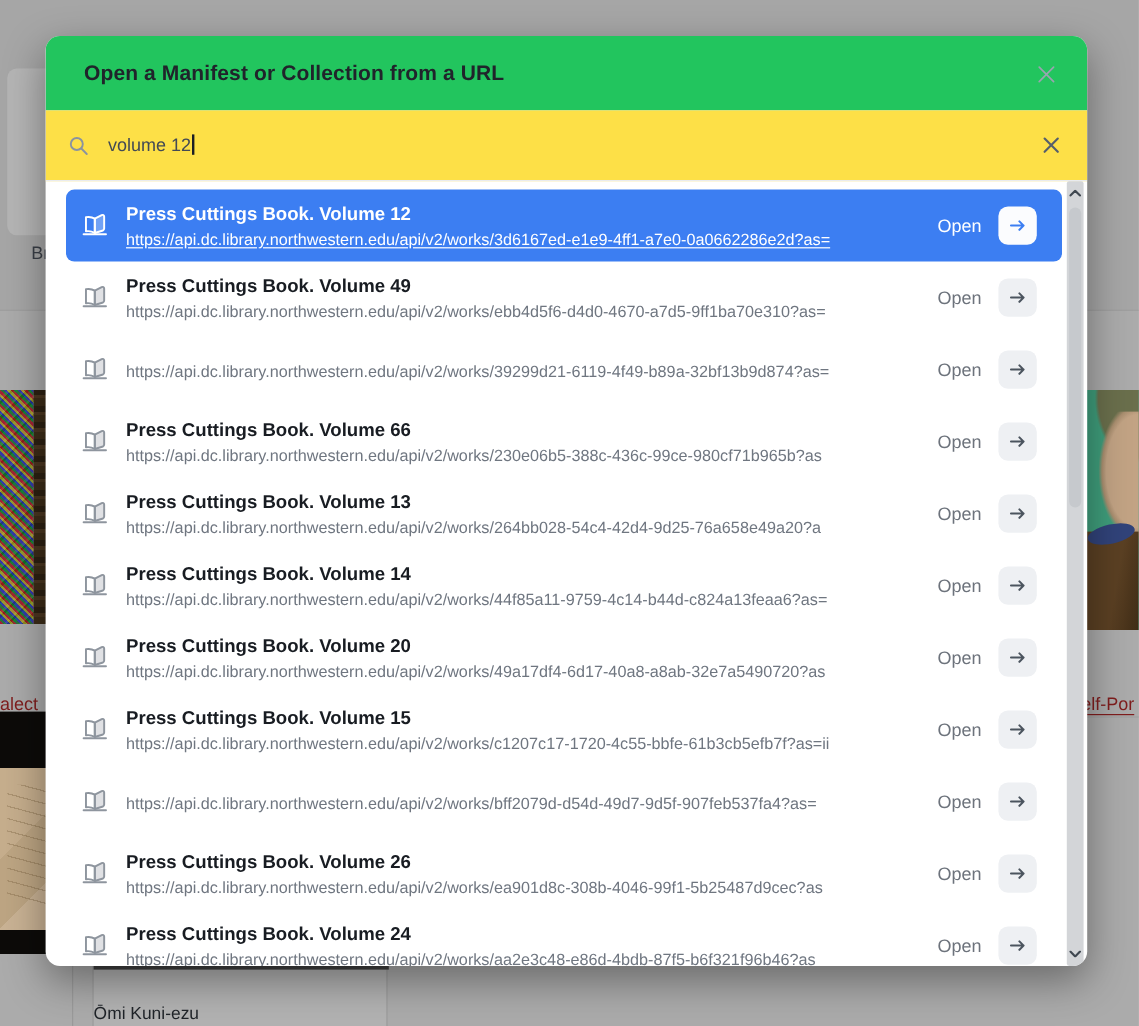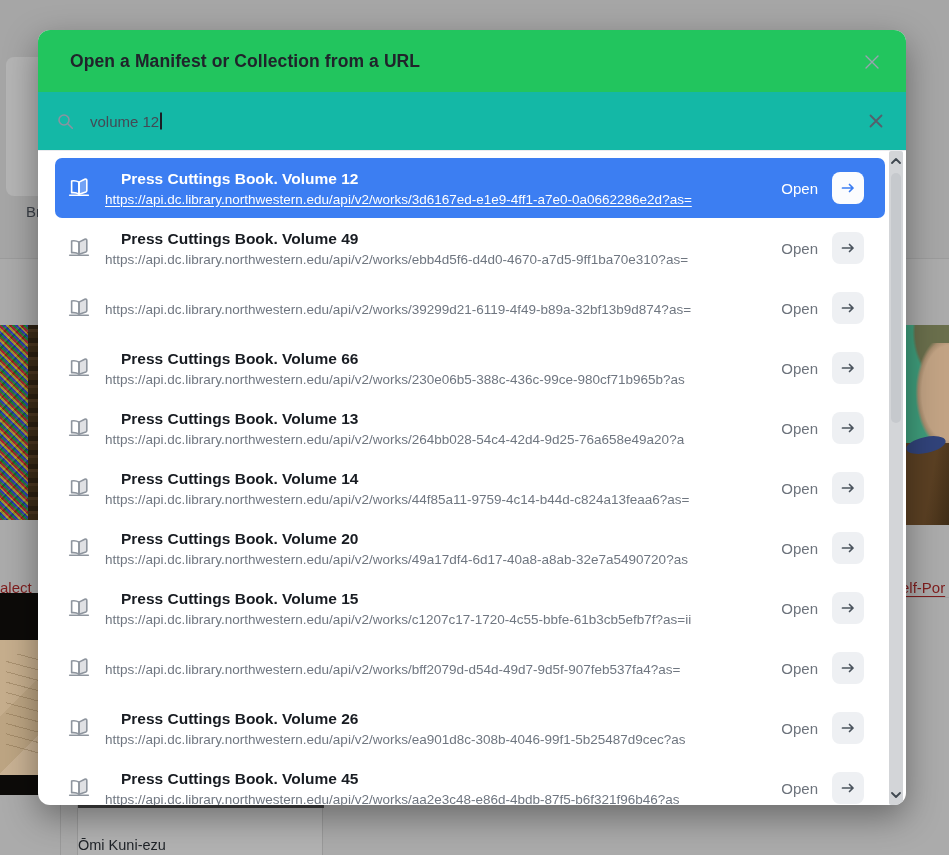--- a/index.html
+++ b/index.html
@@ -42,32 +42,32 @@
   .bg-card { position:absolute; left:77px; top:-2px; width:246px; height:52px; background:#b2b2b2; border-left:1px solid #9a9a9a; border-right:1px solid #9a9a9a; }
   .bg-card-imgedge { position:absolute; left:0; top:0; width:246px; height:5px; background:#3f3f3f; }
   .bg-card-caption { position:absolute; left:0; top:34px; width:246px; text-align:left; font-size:14.5px; color:#1f2328; }
 
   
   .modal { position:absolute; left:38px; top:30px; width:868px; height:775px; background:#ffffff;
     border-radius:12px; box-shadow:0 12px 34px rgba(0,0,0,.38); overflow:hidden; }
   .modal-header { position:relative; height:62px; background:#22c55e; }
   .modal-title { position:absolute; left:32px; top:50%; transform:translateY(-50%); font-size:17.5px; font-weight:700; color:#20242b; letter-spacing:.1px; }
   .modal-close { position:absolute; right:25px; top:23px; width:18px; height:18px; cursor:pointer; color:#9aa3b0; }
-  .search-bar { position:relative; height:59px; background:#14b8a6; border-bottom:1px solid #e9ebee; }
+  .search-bar { position:relative; height:59px; background:#fde047; border-bottom:1px solid #e9ebee; }
   .search-icon { position:absolute; left:19px; top:21px; width:17px; height:17px; color:#8a93a0; }
   .search-text { position:absolute; left:52px; top:50%; transform:translateY(-50%); font-size:15px; color:#434a55; white-space:pre; }
   .caret { display:inline-block; width:1.5px; height:17px; background:#1b1e24; vertical-align:-3px; margin-left:1px; }
   .search-clear { position:absolute; right:21px; top:20px; width:18px; height:18px; cursor:pointer; color:#565f6b; }
 
   .results-wrap { position:relative; height:654px; }
   .results-list { position:absolute; left:0; top:0; width:851px; height:654px; padding:7px 0 0 17px; overflow:hidden; }
   .result-row { display:flex; align-items:center; width:830px; height:60px; padding:0 21px 0 11px; border-radius:7px; cursor:pointer; }
   .row-icon { flex:0 0 26px; height:26px; color:#8e959e; margin-right:13px; }
   .row-text { flex:1; min-width:0; overflow:hidden; }
-  .row-title { font-size:15.5px; font-weight:700; color:#181c22; line-height:19px; white-space:nowrap; overflow:hidden;margin-left:16px; }
+  .row-title { font-size:15.5px; font-weight:700; color:#181c22; line-height:19px; white-space:nowrap; overflow:hidden; }
   .row-url { font-size:13.5px; color:#6f7680; line-height:17px; margin-top:3px; white-space:nowrap; overflow:hidden; }
   .row-open { font-size:15px; color:#6d737c; margin:0 14px 0 10px; flex:0 0 auto; }
   .row-btn { flex:0 0 32px; width:32px; height:32px; border-radius:8px; background:#eef0f3; border:none;
     display:flex; align-items:center; justify-content:center; color:#4b545e; cursor:pointer; }
   .result-row.selected { background:#3c7ef2; }
   .result-row.selected .row-icon { color:#ffffff; }
   .result-row.selected .row-title { color:#ffffff; }
   .result-row.selected .row-url { color:#ffffff; text-decoration:underline; text-underline-offset:2px; }
   .result-row.selected .row-open { color:#ffffff; }
   .result-row.selected .row-btn { background:#fbfcfe; color:#3c7ef2; }
@@ -356,21 +356,21 @@
   </div>
           <div class="result-row">
     <div class="row-icon">
       <svg viewBox="0 0 24 24" width="26" height="26" fill="none" stroke="currentColor" stroke-width="1.5" stroke-linejoin="round">
         <path d="M12 6.6C10 5.4 7.6 5.1 5.2 5.5v10.9c2.4-.4 4.8.1 6.8 1.3V6.6z"></path>
         <path d="M12 6.6l5.3-2.7c.9-.45 1.9.15 1.9 1.1v9.3c0 .6-.35 1.15-.9 1.45L12 17.7V6.6z" fill="currentColor" fill-opacity="0.28"></path>
         <path d="M3.4 18.7h17.2" stroke-linecap="round"></path>
       </svg>
     </div>
     <div class="row-text">
-      <div class="row-title">Press Cuttings Book. Volume 45</div>
+      <div class="row-title">Press Cuttings Book. Volume 24</div>
       <div class="row-url">https://api.dc.library.northwestern.edu/api/v2/works/aa2e3c48-e86d-4bdb-87f5-b6f321f96b46?as</div>
     </div>
     <div class="row-open">Open</div>
     <button class="row-btn">
       <span>
         <svg viewBox="0 0 16 16" width="16" height="16" fill="none" stroke="currentColor" stroke-width="1.7" stroke-linecap="round" stroke-linejoin="round">
           <path d="M2.5 8h10.5M9.5 4.5L13 8l-3.5 3.5"></path>
         </svg>
       </span>
     </button>

